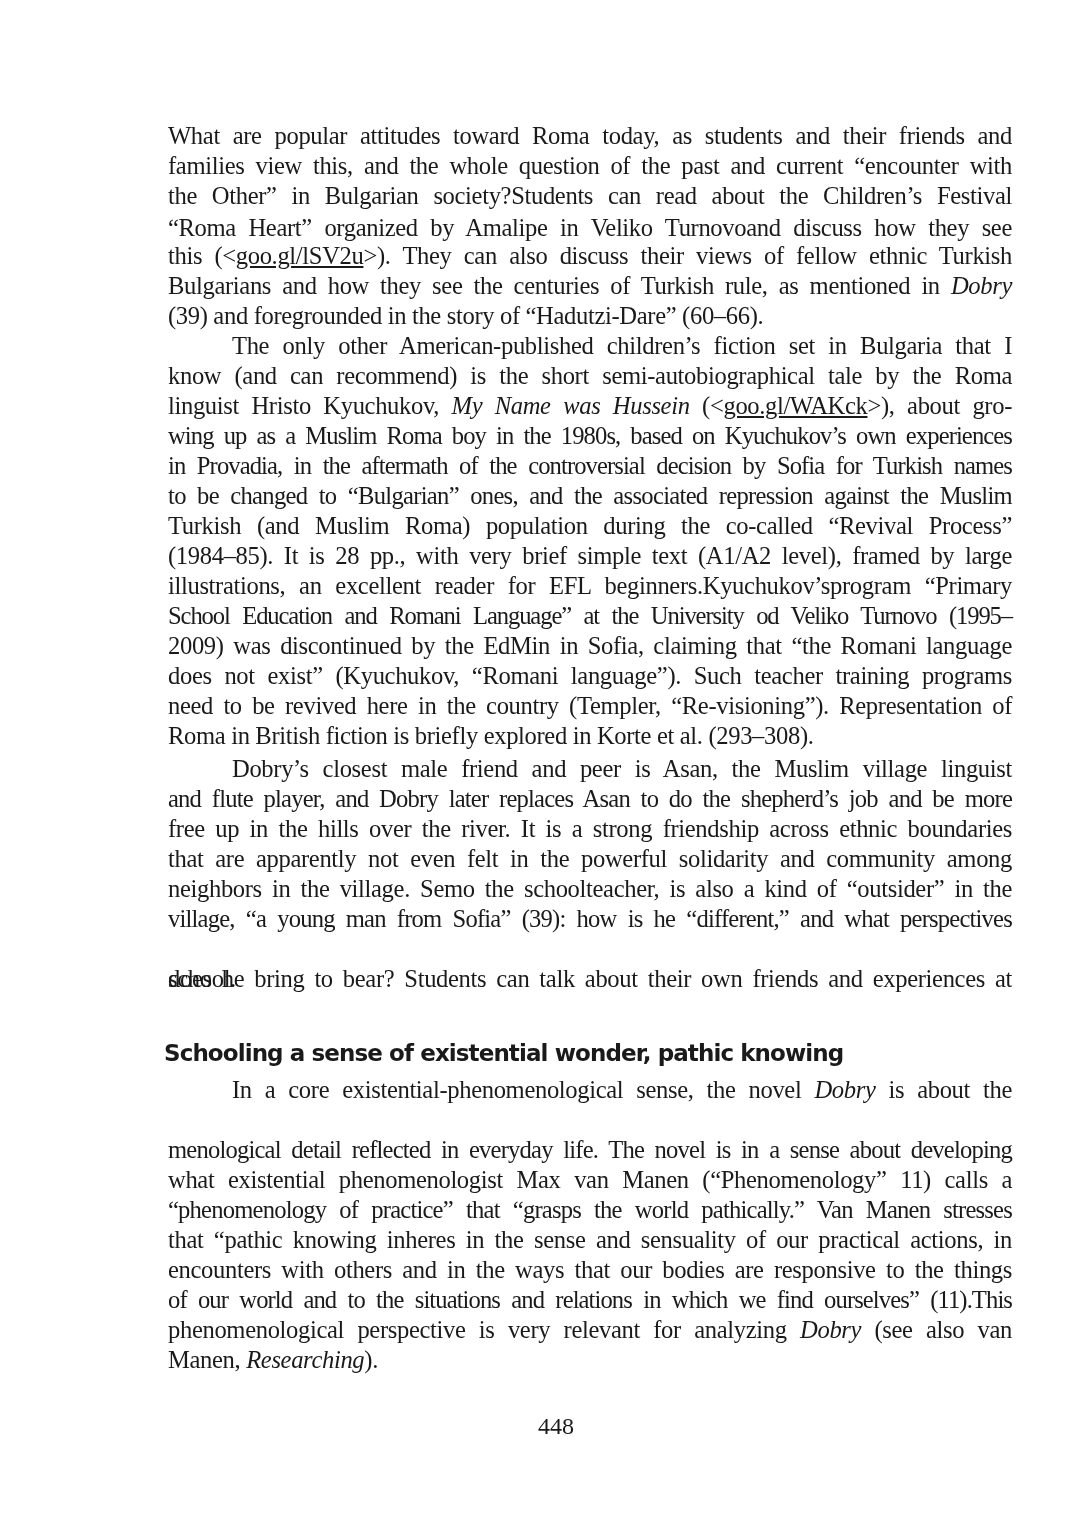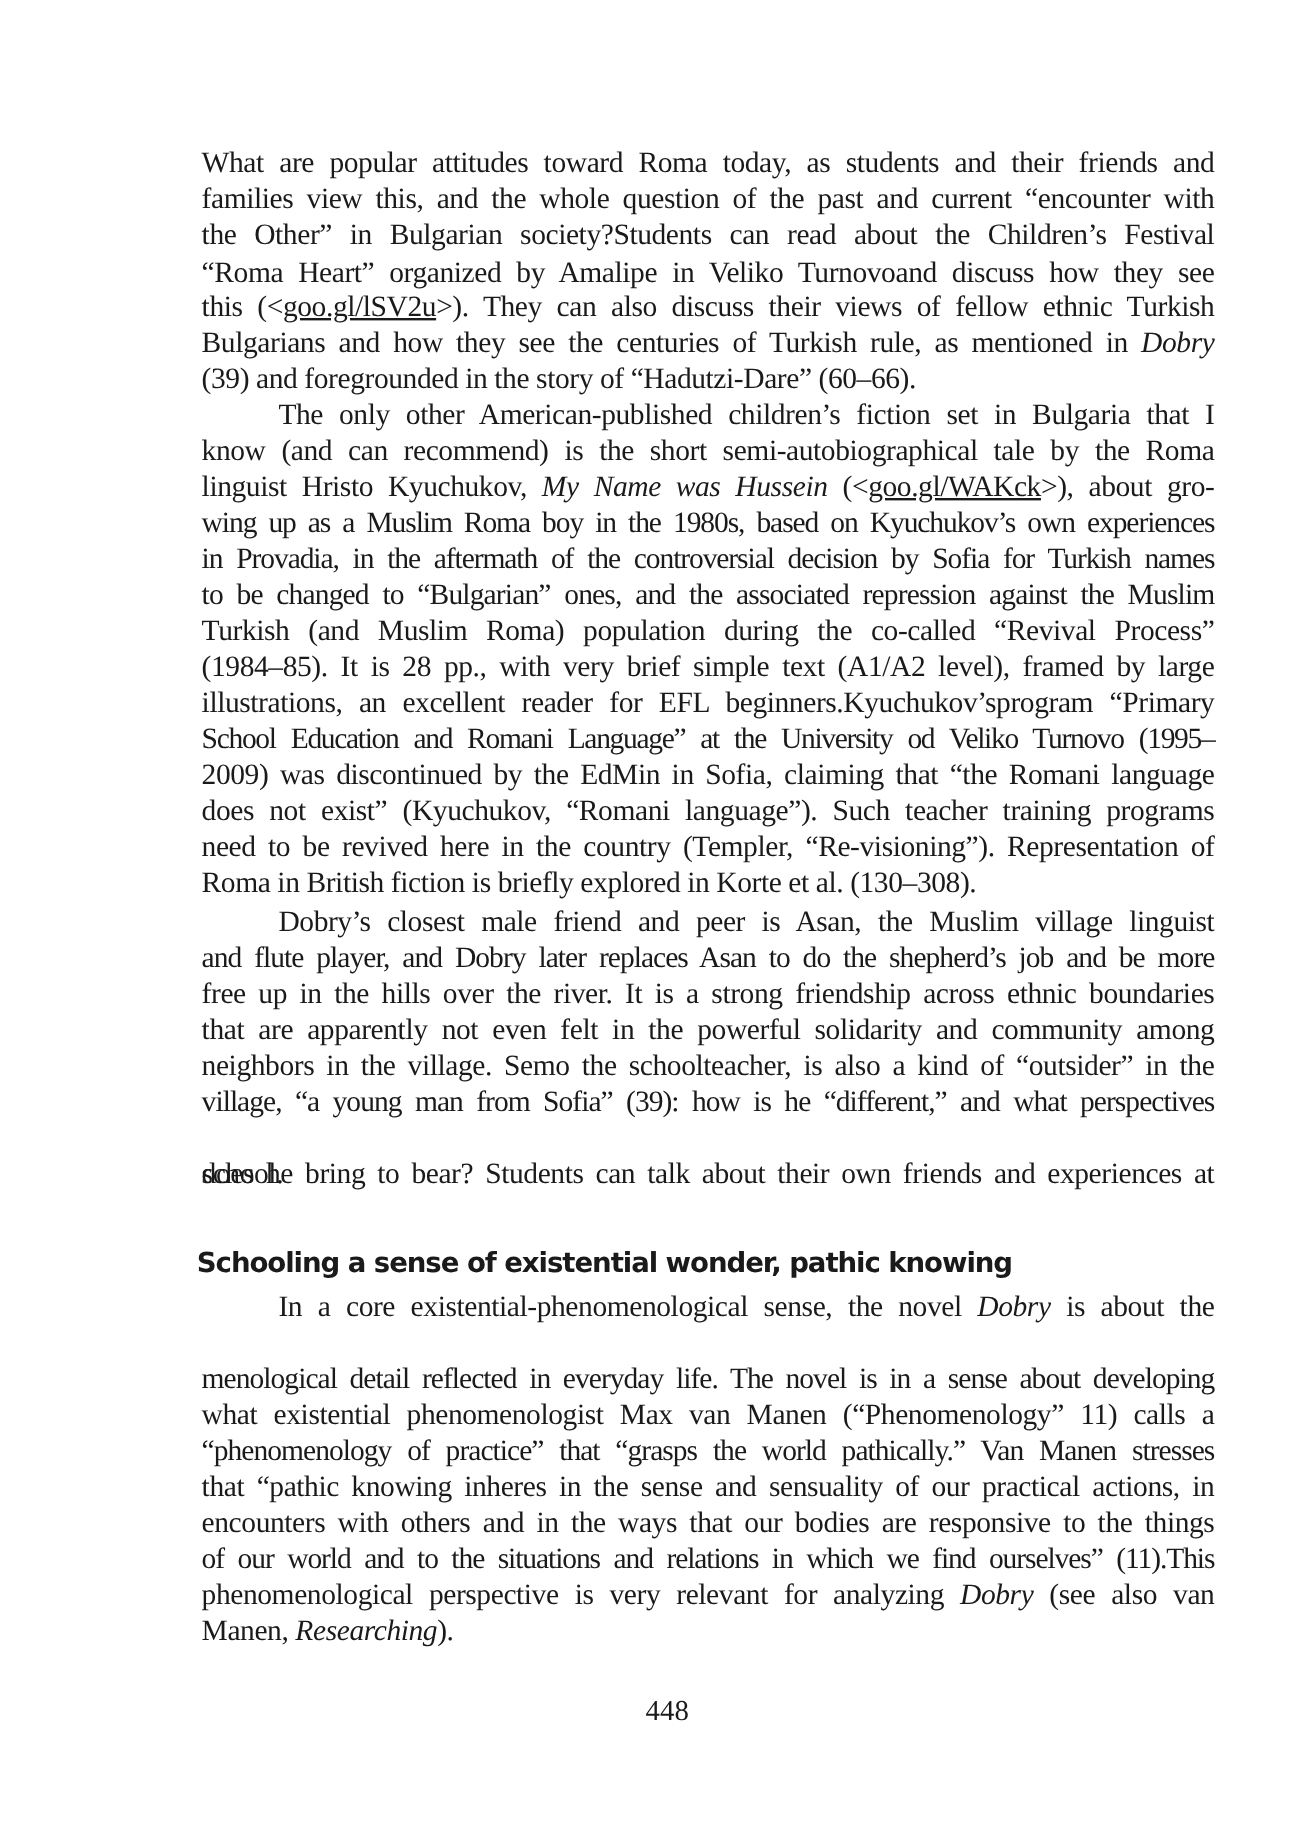--- a/index.html
+++ b/index.html
@@ -51,21 +51,21 @@
   <div class="line" style="top:421px; letter-spacing:-0.9px">wing up as a Muslim Roma boy in the 1980s, based on Kyuchukov’s own experiences</div>
   <div class="line" style="top:451px; letter-spacing:-0.9px">in Provadia, in the aftermath of the controversial decision by Sofia for Turkish names</div>
   <div class="line" style="top:481px; letter-spacing:-0.7px">to be changed to “Bulgarian” ones, and the associated repression against the Muslim</div>
   <div class="line" style="top:511px">Turkish (and Muslim Roma) population during the co-called “Revival Process”</div>
   <div class="line" style="top:541px">(1984–85). It is 28 pp., with very brief simple text (A1/A2 level), framed by large</div>
   <div class="line" style="top:571px">illustrations, an excellent reader for EFL beginners.Kyuchukov’sprogram “Primary</div>
   <div class="line" style="top:601px; letter-spacing:-1.1px">School Education and Romani Language” at the University od Veliko Turnovo (1995–</div>
   <div class="line" style="top:631px">2009) was discontinued by the EdMin in Sofia, claiming that “the Romani language</div>
   <div class="line" style="top:661px">does not exist” (Kyuchukov, “Romani language”). Such teacher training programs</div>
   <div class="line" style="top:691px">need to be revived here in the country (Templer, “Re-visioning”). Representation of</div>
-  <div class="line last" style="top:721px">Roma in British fiction is briefly explored in Korte et al. (130–308).</div>
+  <div class="line last" style="top:721px">Roma in British fiction is briefly explored in Korte et al. (293–308).</div>
 
   <div class="line indent" style="top:754px">Dobry’s closest male friend and peer is Asan, the Muslim village linguist</div>
   <div class="line" style="top:784px; letter-spacing:-0.8px">and flute player, and Dobry later replaces Asan to do the shepherd’s job and be more</div>
   <div class="line" style="top:814px">free up in the hills over the river. It is a strong friendship across ethnic boundaries</div>
   <div class="line" style="top:844px">that are apparently not even felt in the powerful solidarity and community among</div>
   <div class="line" style="top:874px">neighbors in the village. Semo the schoolteacher, is also a kind of “outsider” in the</div>
   <div class="line" style="top:904px; letter-spacing:-0.8px">village, “a young man from Sofia” (39): how is he “different,” and what perspectives</div>
   <div class="line" style="top:964px">does he bring to bear? Students can talk about their own friends and experiences at</div>
   <div class="line last" style="top:964px">school.</div>
 

